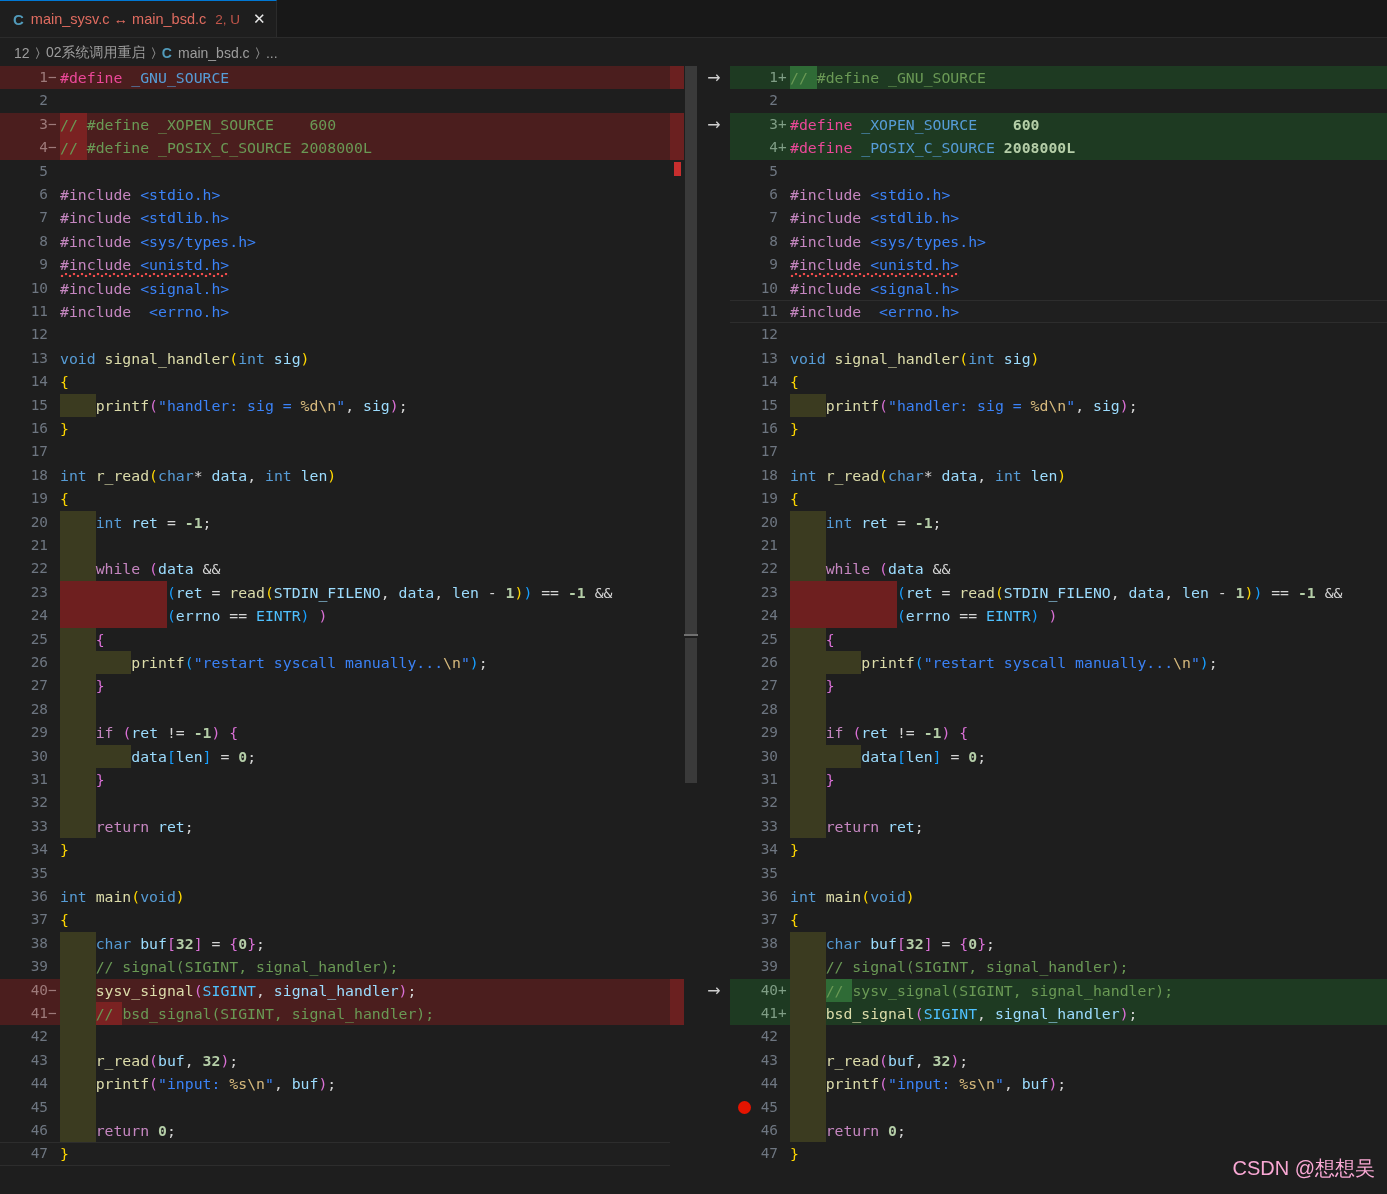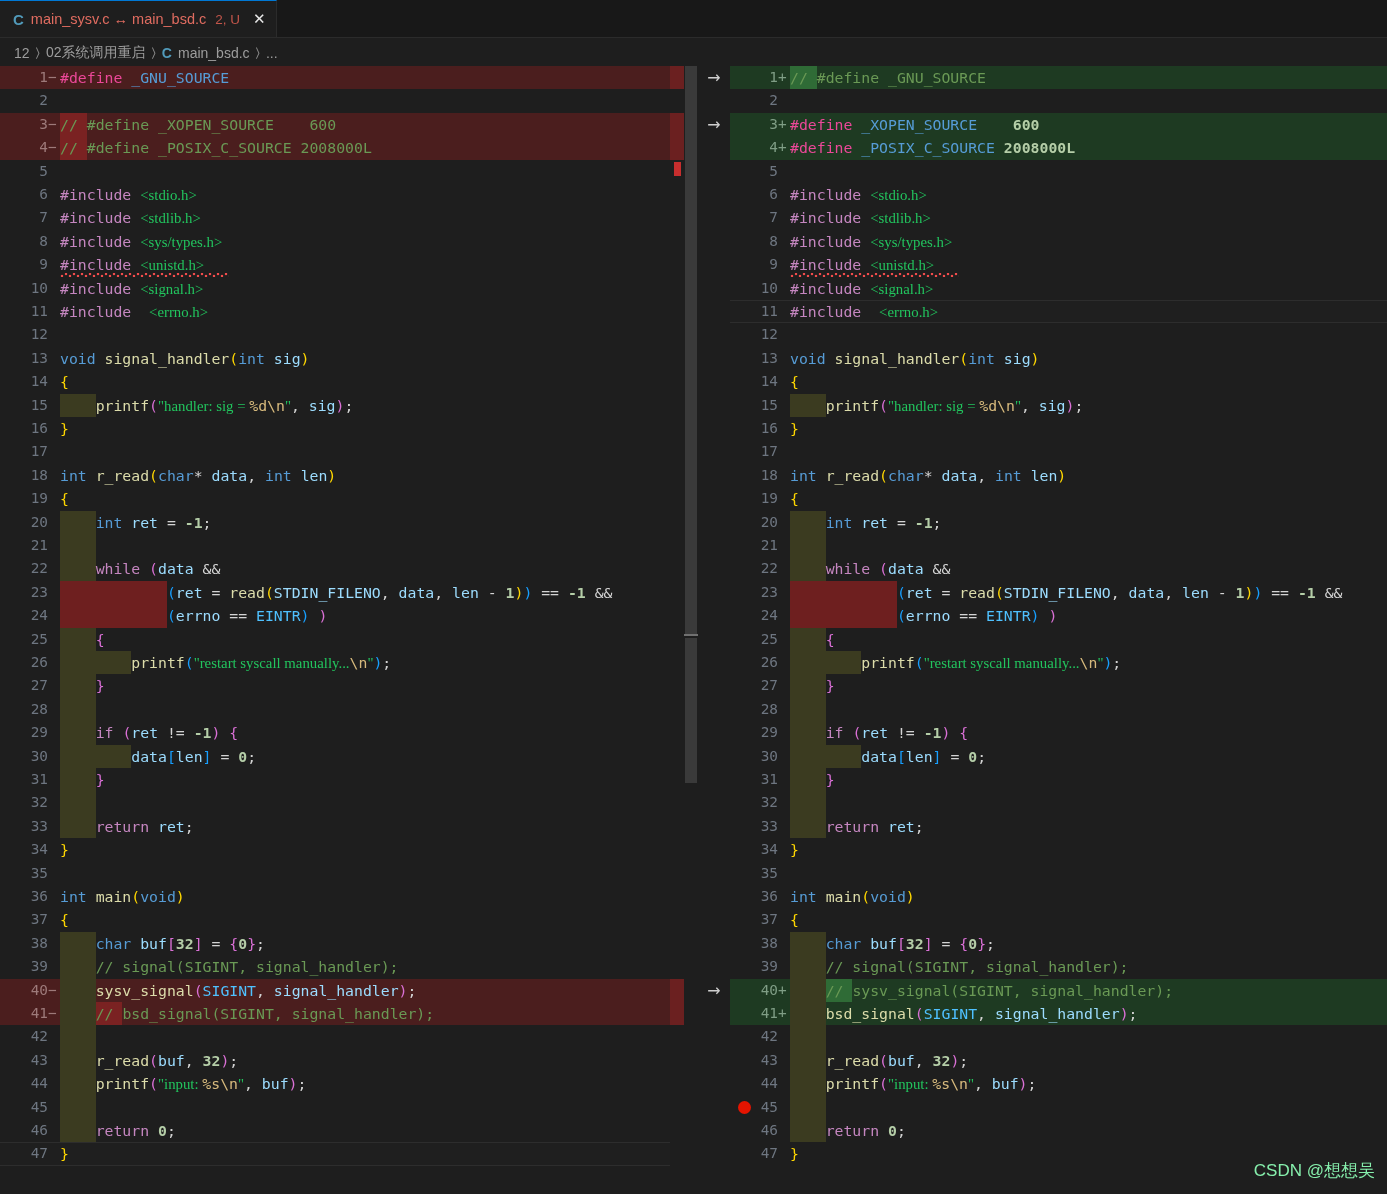--- a/index.html
+++ b/index.html
@@ -90,36 +90,36 @@
     background-image:
       radial-gradient(circle at 2px 3px,#f14c4c 1.4px,transparent 1.6px),
       radial-gradient(circle at 6px 1px,#f14c4c 1.4px,transparent 1.6px);
     background-size:8px 4px;background-repeat:repeat-x;}
 
   
   .c-pre{color:#ec4899;}      
   .c-mac{color:#569cd6;}      
   .c-num{color:#b5cea8;font-weight:bold;}
   .c-inc{color:#c586c0;}
-  .c-str{color:#22c55e;font-family:Liberation Serif, serif;}
+  .c-str{color:#3b82f6;}
   .c-esc{color:#d7ba7d;}
   .c-cmt{color:#6a9955;}
   .c-kw{color:#569cd6;}       
   .c-ctl{color:#c586c0;}      
   .c-fn{color:#dcdcaa;}
   .c-var{color:#9cdcfe;}
   .c-const{color:#4fc1ff;}
   .c-plain{color:#d4d4d4;}
   .b1{color:#ffd700;}
   .b2{color:#da70d6;}
   .b3{color:#179fff;}
 
   
   .wm{position:absolute;right:12px;bottom:12px;
-      font-family:"Liberation Sans",sans-serif;font-size:17px;color:#86efac;}
+      font-family:"Liberation Sans",sans-serif;font-size:20px;color:#f9a8d4;}
 </style>
 </head>
 <body>
 
 <div id="app">
 
   <div class="tabbar">
     <div class="tab">
       <span class="ficon">C</span>
       <span class="tlabel">main_sysv.c ↔ main_bsd.c</span>

